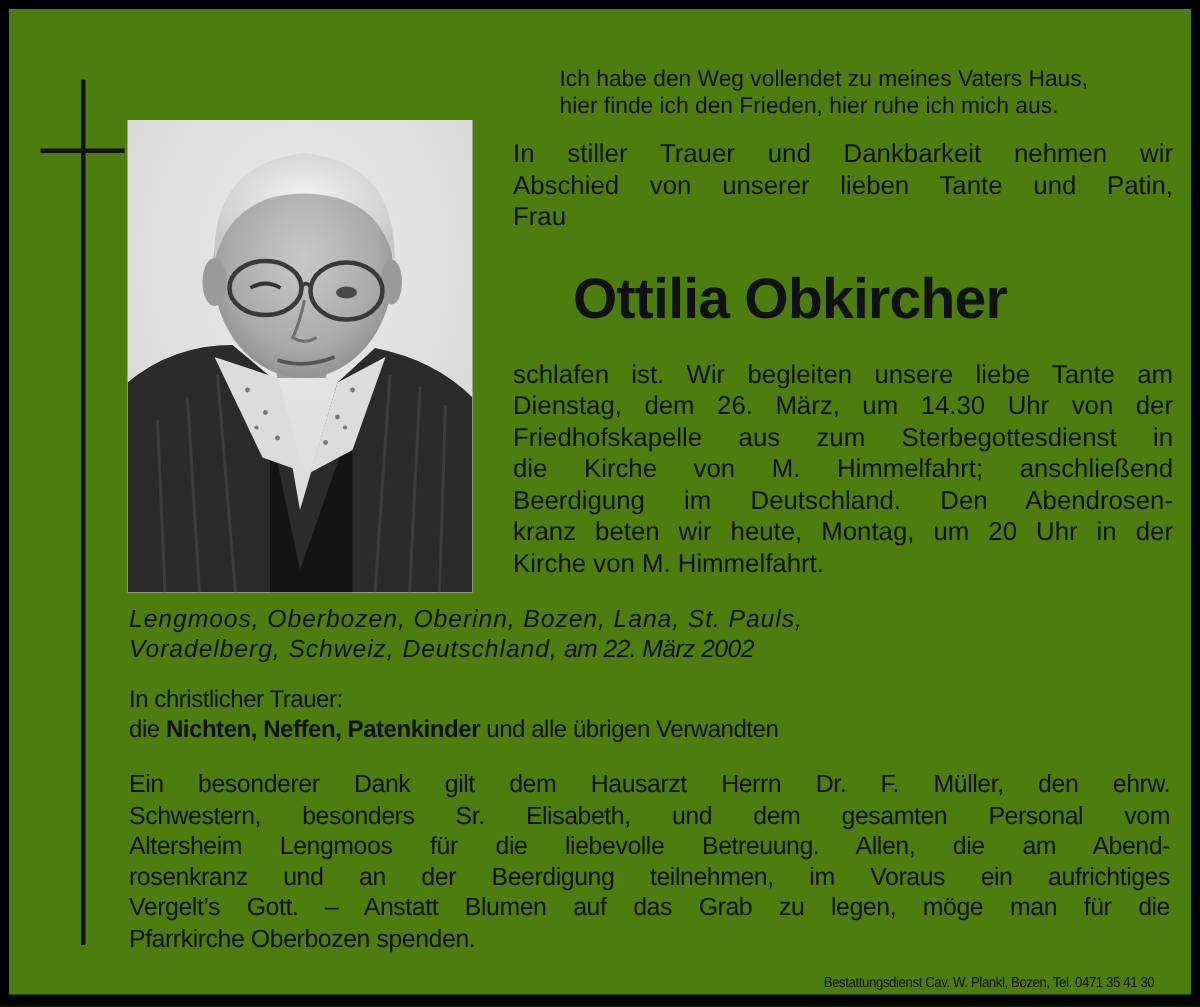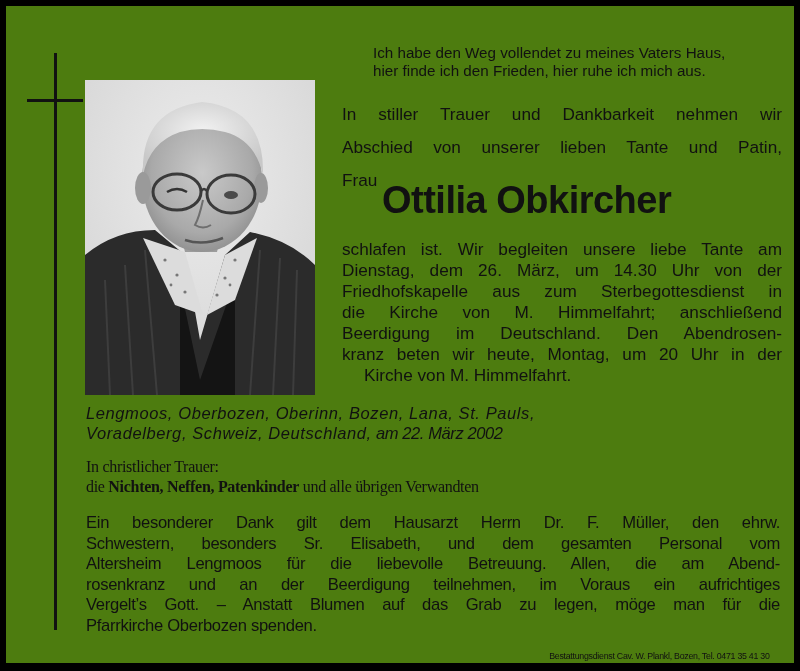--- a/index.html
+++ b/index.html
@@ -32,49 +32,48 @@
       width: 400px;
       font-size: 15.2px; line-height: 18px;
     }
     .intro {
       position: absolute; left: 336px; top: 86px;
       width: 440px;
       font-size: 17.2px; line-height: 21px;
       text-align: justify;
       text-align-last: left;
     }
-    .intro-line { display: block; text-align: justify; text-align-last: justify; margin-top: 12px; }
+    .intro-line { display: block; text-align: justify; text-align-last: justify; }
     .intro-line.last { text-align-last: left; }
     .name {
       position: absolute; left: 376px; top: 172px;
       width: 400px;
       font-size: 38px; font-weight: bold; letter-spacing: -0.5px;
       line-height: 44px;
     }
     .body-text {
       position: absolute; left: 336px; top: 233px;
       width: 440px;
       font-size: 17.2px; line-height: 21px;
     }
     .bline { display: block; text-align: justify; text-align-last: justify; white-space: nowrap; }
-    .bline.last { text-align-last: left; margin-left: 22px; }
+    .bline.last { text-align-last: left; }
     .places {
       position: absolute; left: 80px; top: 397px;
       width: 600px;
       font-size: 16.5px; line-height: 20px;
       letter-spacing: 0.6px;
       font-style: italic;
     }
     .places .date { letter-spacing: -0.4px; }
     .mourning {
       position: absolute; left: 80px; top: 451px;
       width: 650px;
       font-size: 16px; line-height: 20px;
       letter-spacing: -0.3px;
-      font-family: Liberation Serif, serif;
     }
     .mourning b { font-weight: bold; }
     .thanks {
       position: absolute; left: 80px; top: 507px;
       width: 694px;
       font-size: 16.6px; line-height: 20.6px;
       letter-spacing: -0.3px;
     }
     .tline { display: block; text-align: justify; text-align-last: justify; white-space: nowrap; }
     .tline.last { text-align-last: left; }

